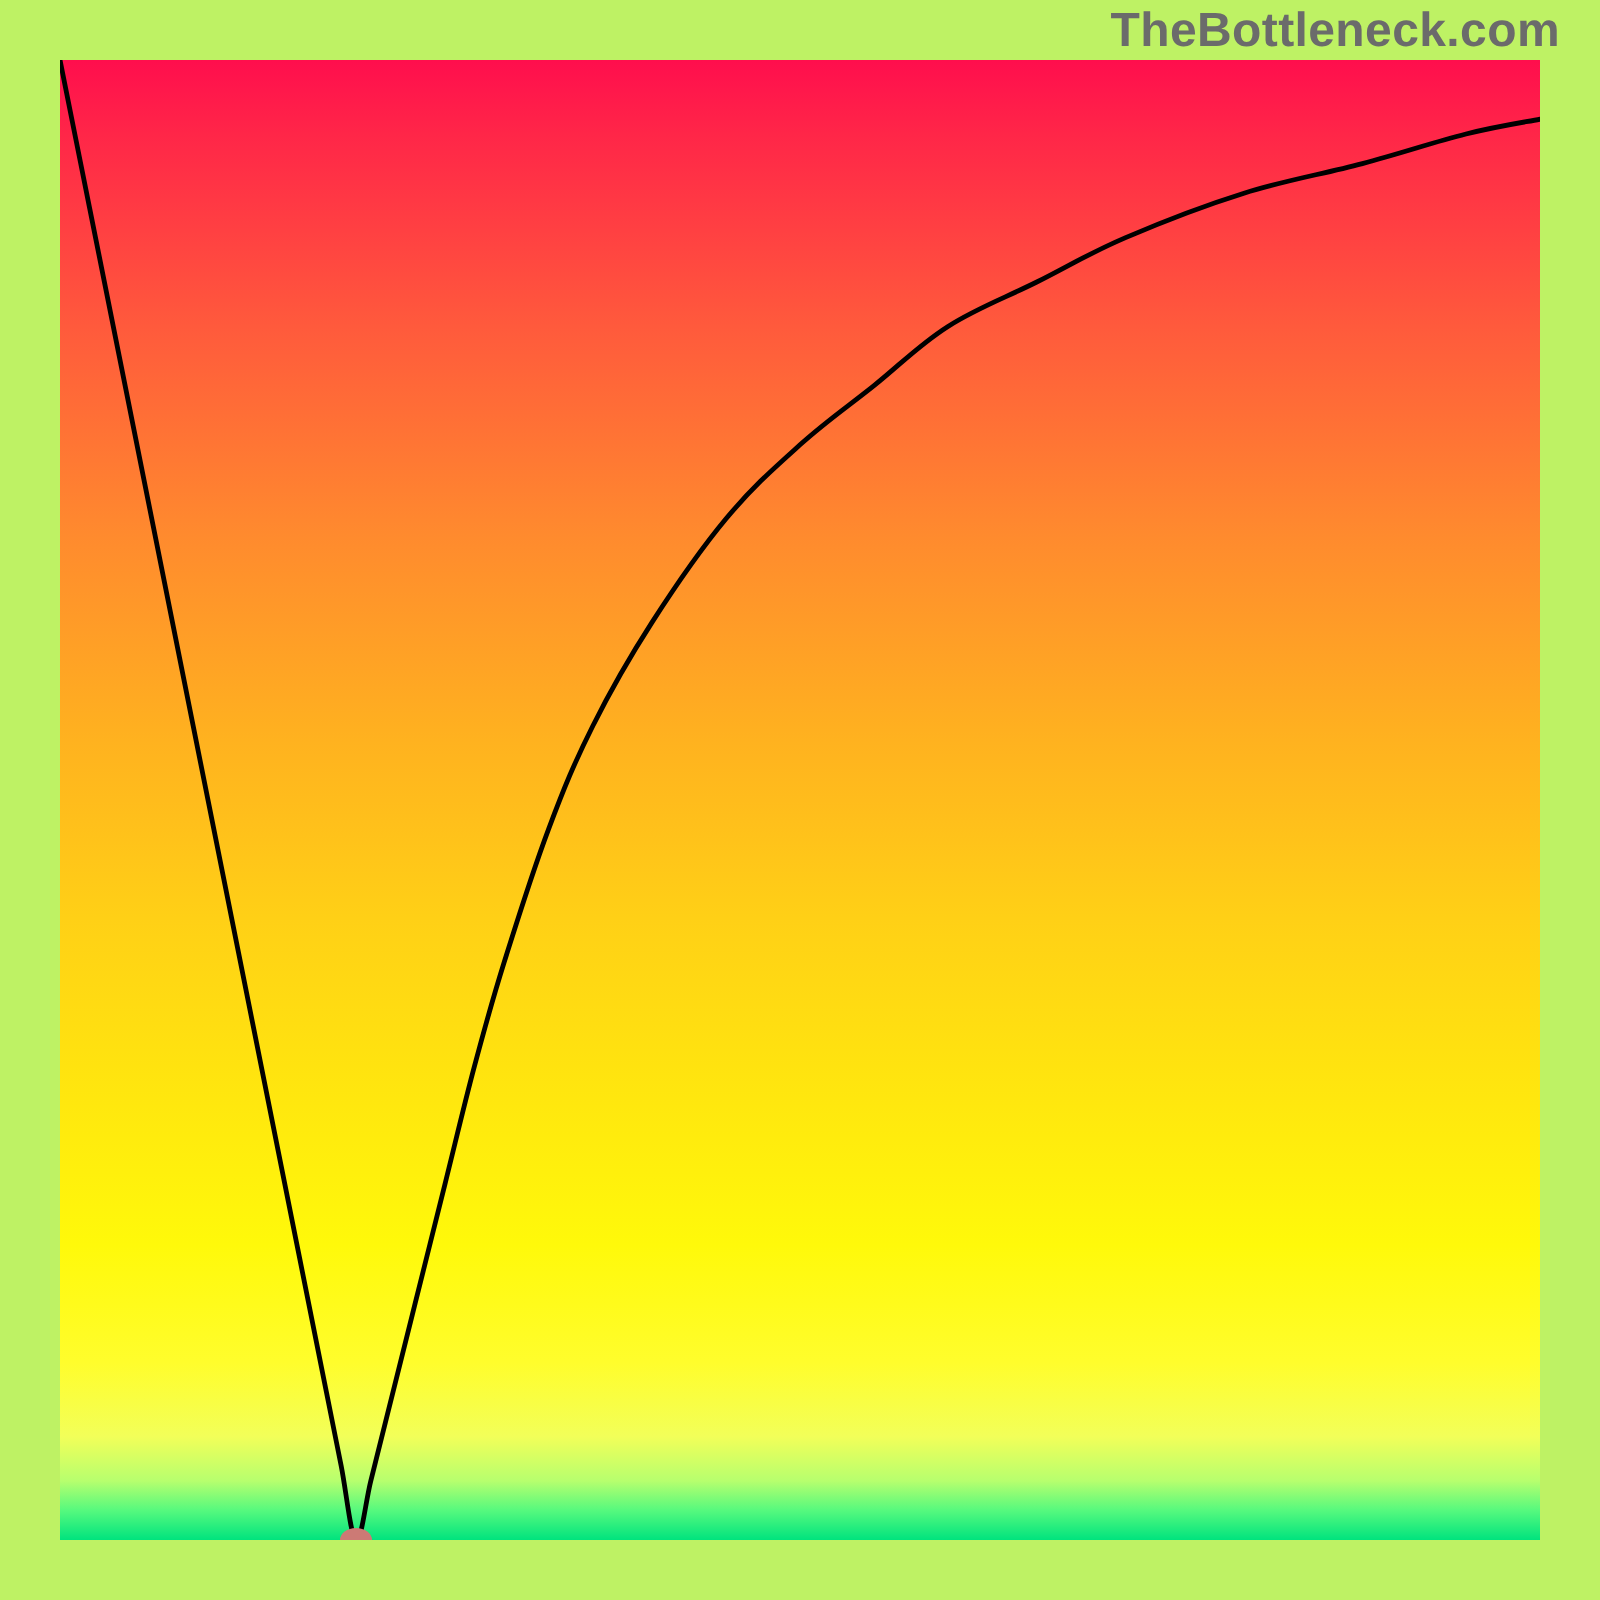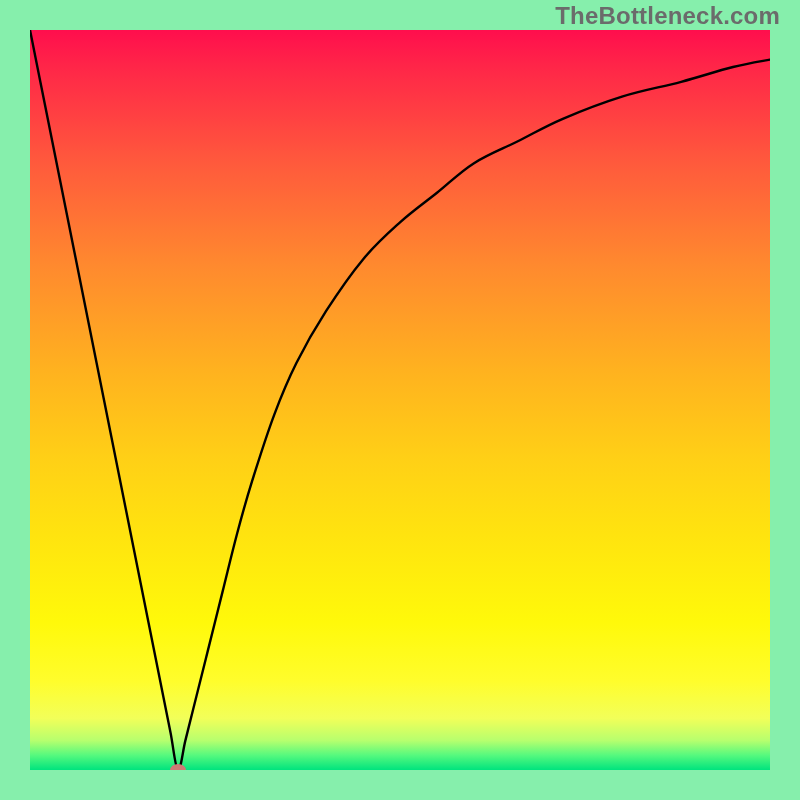--- a/index.html
+++ b/index.html
@@ -1,21 +1,21 @@
 <!DOCTYPE html>
 <html><head>
 <meta charset="utf-8">
 <style>
   * { margin: 0; padding: 0; box-sizing: border-box; }
   html, body { width: 800px; height: 800px; overflow: hidden; background: #000; }
   .frame {
     position: relative;
     width: 800px;
     height: 800px;
-    background: #86efac;
+    background: #bef264;
   }
   .watermark {
     position: absolute;
     top: 2px;
     right: 20px;
     font-family: Arial, Helvetica, sans-serif;
     font-size: 24px;
     font-weight: 600;
     color: #6b6b6b;
     letter-spacing: 0.2px;

